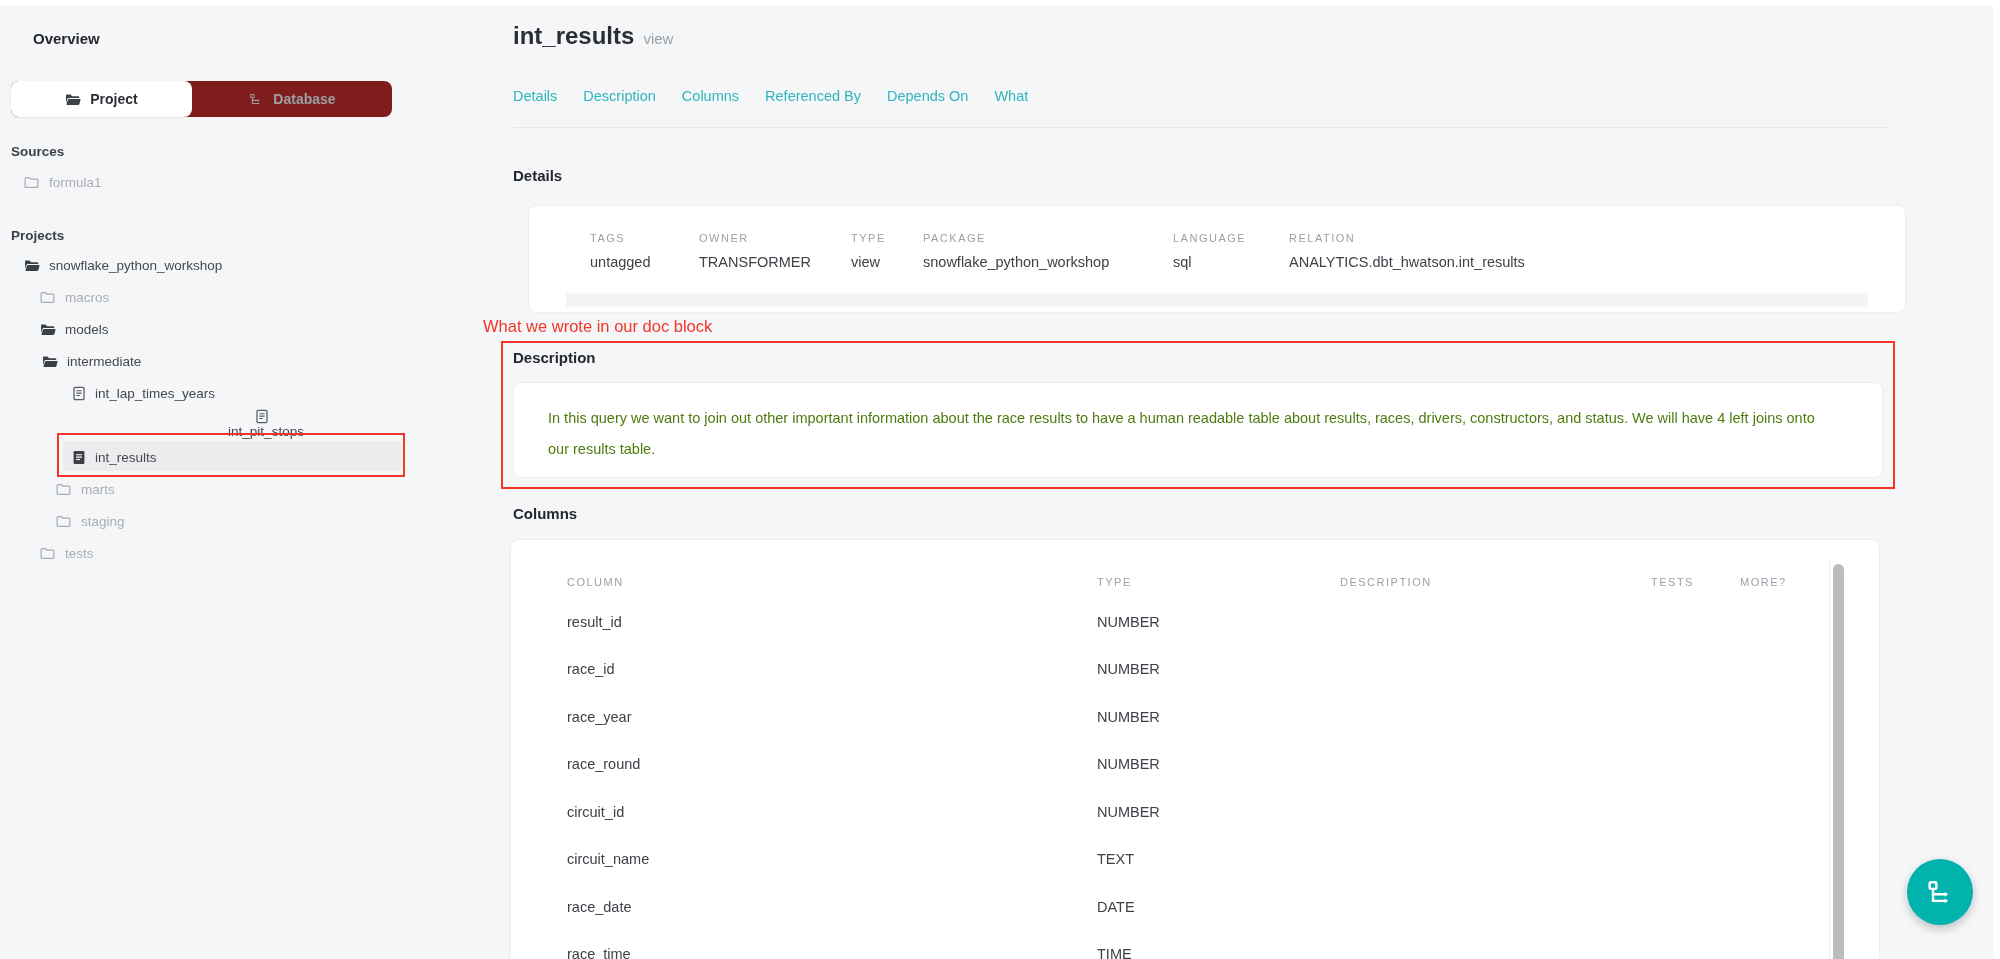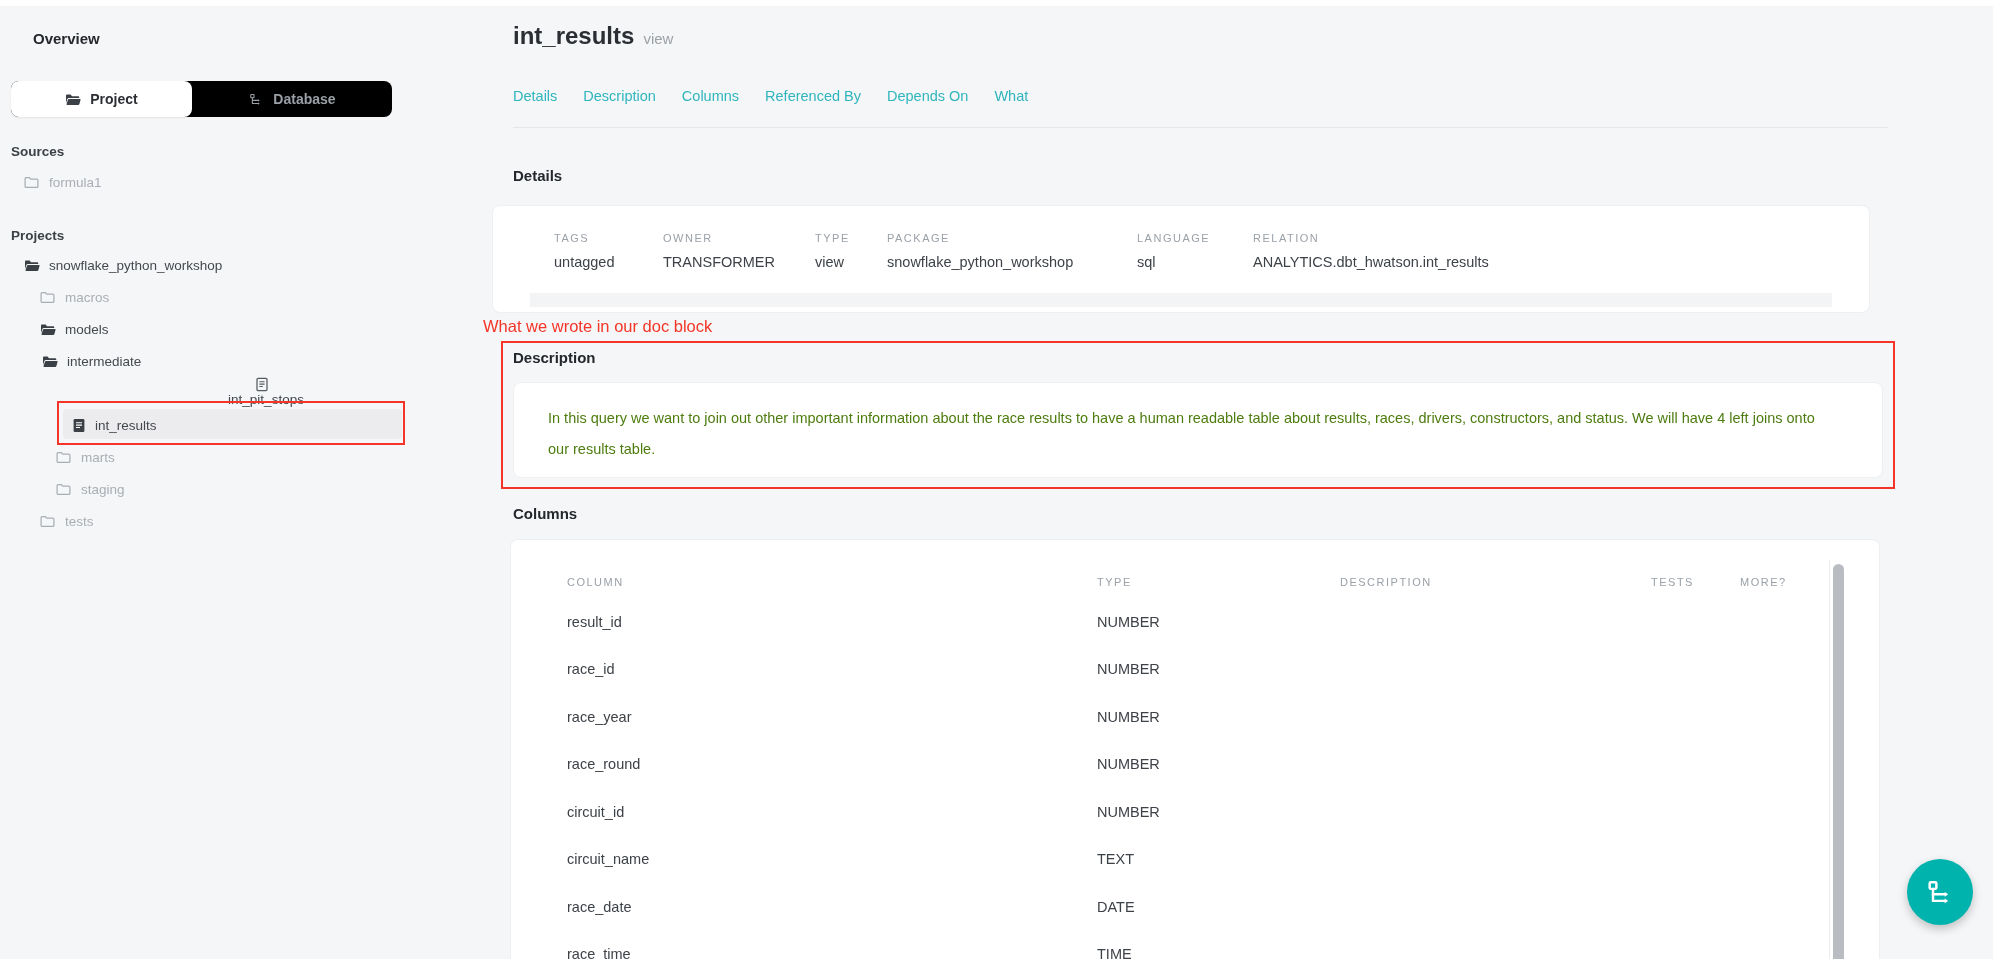--- a/index.html
+++ b/index.html
@@ -9,21 +9,21 @@
     background:var(--page-bg,#f5f6f8);
     font-family:"Liberation Sans",sans-serif;color:#3d4248;
   }
   .edge-strip{position:absolute;background:#ffffff;}
   #top-strip{left:0;top:0;width:2000px;height:6px;}
   #right-strip{right:0;top:0;width:7px;height:959px;}
 
   
   #sidebar{position:absolute;left:0;top:0;width:460px;height:959px;}
   .overview{position:absolute;left:33px;top:30px;font-size:15px;font-weight:bold;color:#24282d;}
-  .toggle{position:absolute;left:11px;top:81px;width:381px;height:36px;background:#000000;border-radius:8px;display:flex;}
+  .toggle{position:absolute;left:11px;top:81px;width:381px;height:36px;background:#7f1d1d;border-radius:8px;display:flex;}
   .toggle .half{flex:0 0 50%;display:flex;align-items:center;justify-content:center;gap:9px;font-size:14px;border-radius:8px;}
   .toggle .half.active{background:#ffffff;box-shadow:0 1px 2px rgba(0,0,0,.08);font-weight:bold;color:#2b2f34;flex-basis:181px;}
   .toggle .half.inactive{color:#9aa0a6;font-weight:bold;flex:1;}
   .toggle .ticon{width:16px;height:15px;display:inline-flex;}
   .side-label{position:absolute;left:11px;font-size:13.5px;font-weight:bold;color:#3c4146;}
   #sources-label{top:144px;text-align:right;}
   #projects-label{top:228px;}
   #sources-list{position:absolute;left:0;top:166px;width:460px;}
   #tree{position:absolute;left:0;top:249px;width:460px;}
   .trow{position:relative;height:32px;display:flex;align-items:center;font-size:13.5px;color:#44494f;}
@@ -38,21 +38,21 @@
   #page-title{position:absolute;left:513px;top:22px;font-size:24px;font-weight:bold;color:#2b2f34;}
   #page-title .subtitle{font-size:15px;font-weight:normal;color:#9ca1a6;margin-left:9px;}
   #tabs{position:absolute;left:513px;top:88px;display:flex;gap:26px;font-size:14.5px;}
   #tabs .tab{color:var(--accent-teal,#2fb5bd);cursor:pointer;}
   #tab-divider{position:absolute;left:513px;top:127px;width:1375px;height:1px;background:#e4e6e9;}
 
   .section-heading{position:absolute;font-size:15px;font-weight:bold;color:#24282d;}
   .card{position:absolute;background:#ffffff;border:1px solid #edeff1;border-radius:8px;}
 
   #details-heading{left:513px;top:167px;}
-  #details-card{left:492px;top:205px;width:1378px;height:108px;}
+  #details-card{left:528px;top:205px;width:1378px;height:108px;}
   #details-fields{display:flex;padding:26px 0 0 61px;}
   .field{display:flex;flex-direction:column;}
   .field:nth-child(1){width:109px;}
   .field:nth-child(2){width:152px;}
   .field:nth-child(3){width:72px;}
   .field:nth-child(4){width:250px;}
   .field:nth-child(5){width:116px;}
   .flabel{font-size:11px;letter-spacing:1.5px;color:#9aa1a8;}
   .fvalue{font-size:14.5px;color:#3d4248;margin-top:10px;white-space:nowrap;}
   #details-strip{position:absolute;left:37px;right:37px;top:87px;height:14px;background:#f3f4f6;}
@@ -156,20 +156,29 @@
           <span class="lbl">models</span>
         </div>
         <div class="trow" style="padding-left: 42px;">
           <span class="ticon">
             <svg width="16" height="15" viewBox="0 0 16 15">
               <path fill="#3b4046" d="M2.1 2.6h3.5l1.4 1.6h6.1c.65 0 1.15.5 1.15 1.15v.75H4c-.85 0-1.6.55-1.85 1.37L1 11V3.7c0-.6.5-1.1 1.1-1.1z"></path>
               <path fill="#3b4046" d="M4 7h10.8c.5 0 .87.48.72 1l-1.1 3.9c-.18.6-.7 1-1.3 1H2.3c-.5 0-.87-.5-.72-1L2.9 7.8C3.05 7.33 3.5 7 4 7z"></path>
             </svg>
           </span>
           <span class="lbl">intermediate</span>
+        </div>
+        <div class="trow" style="padding-left: 72px;">
+          <span class="ticon">
+            <svg width="14" height="15" viewBox="0 0 14 15">
+              <rect x="2" y="1.3" width="10" height="12.4" rx="1.1" fill="none" stroke="#565b61" stroke-width="1.25"></rect>
+              <path stroke="#565b61" stroke-width="1.1" fill="none" d="M4.4 4.7h5.2M4.4 7.1h5.2M4.4 9.5h3.4"></path>
+            </svg>
+          </span>
+          <span class="lbl">int_lap_times_years</span>
         </div>
         <div class="trow" style="padding-left: 72px; flex-direction: column;">
           <span class="ticon">
             <svg width="14" height="15" viewBox="0 0 14 15">
               <rect x="2" y="1.3" width="10" height="12.4" rx="1.1" fill="none" stroke="#565b61" stroke-width="1.25"></rect>
               <path stroke="#565b61" stroke-width="1.1" fill="none" d="M4.4 4.7h5.2M4.4 7.1h5.2M4.4 9.5h3.4"></path>
             </svg>
           </span>
           <span class="lbl">int_pit_stops</span>
         </div>

